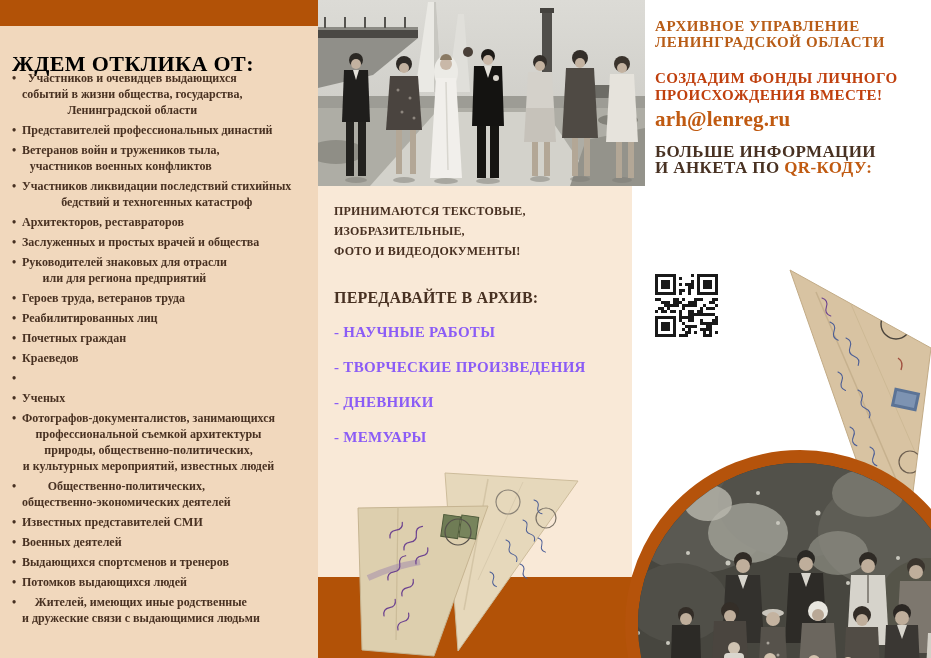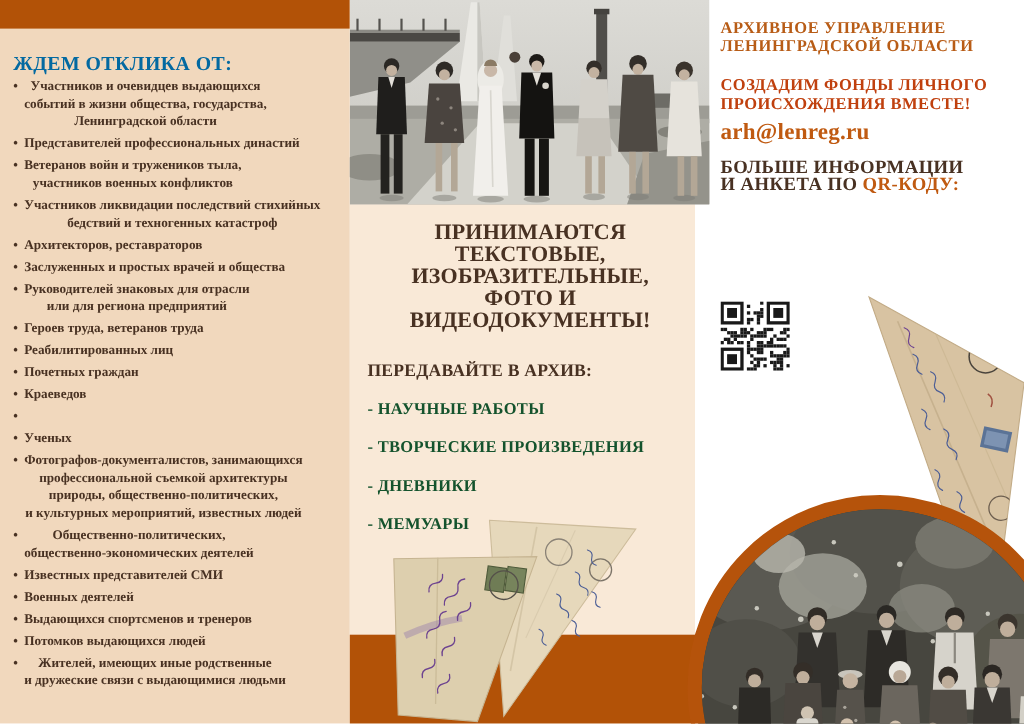--- a/index.html
+++ b/index.html
@@ -5,38 +5,38 @@
   html,body{margin:0;padding:0;background:#ffffff;}
   .page{
     position:relative;width:931px;height:658px;overflow:hidden;
     font-family:"Liberation Serif","DejaVu Serif",serif;font-weight:bold;
     background:#ffffff;
   }
   
   .left-panel{position:absolute;left:0;top:0;width:318px;height:658px;background:#f1d8bd;}
   .left-topbar{position:absolute;left:0;top:0;width:318px;height:26px;background:#b25207;}
   .left-title{
-    position:absolute;left:12px;top:36px;font-size:18px;letter-spacing:.4px;
-    color:#0369a1;white-space:nowrap;
+    position:absolute;left:12px;top:36px;font-size:22px;letter-spacing:.4px;
+    color:#000000;white-space:nowrap;
   }
   .audience-list{
     position:absolute;left:12px;top:70px;width:300px;margin:0;padding:0;list-style:none;
     font-size:12px;line-height:16px;color:#483122;
   }
   .audience-list li{display:flex;margin:0 0 4px 0;}
   .audience-list .bullet{width:10px;flex:0 0 10px;}
   .audience-list .li-text{white-space:pre-line;text-align:center;}
   
   .middle-panel{position:absolute;left:318px;top:0;width:314px;height:658px;background:#f9e9d7;}
   .wedding-photo{position:absolute;left:318px;top:0;width:327px;height:186px;z-index:3;}
   .mid-text{position:absolute;left:334px;top:201px;width:296px;z-index:2;}
-  .mid-intro{font-size:20px;line-height:20px;letter-spacing:.2px;color:#483122;white-space:pre-line;text-align:center;}
+  .mid-intro{font-size:12px;line-height:20px;letter-spacing:.2px;color:#483122;white-space:pre-line;}
   .mid-subtitle{margin-top:28px;font-size:16px;letter-spacing:.2px;color:#483122;}
   .archive-items{margin-top:17px;}
-  .archive-items .archive-item{font-size:15px;letter-spacing:.3px;color:#14532d;margin-bottom:18px;white-space:nowrap;}
+  .archive-items .archive-item{font-size:15px;letter-spacing:.3px;color:#8b5cf6;margin-bottom:18px;white-space:nowrap;}
   .orange-band{position:absolute;left:318px;top:577px;width:314px;height:81px;background:#b25207;z-index:1;}
   .letters-photo{position:absolute;left:338px;top:460px;width:290px;height:198px;z-index:2;}
   
   .right-panel{position:absolute;left:632px;top:0;width:299px;height:658px;background:#ffffff;}
   .rp-text{position:absolute;left:655px;top:18px;width:270px;z-index:2;}
   .rp-org{font-size:15px;line-height:16px;letter-spacing:.6px;color:#b85c16;white-space:pre-line;}
   .rp-slogan{margin-top:20px;font-size:15px;line-height:17px;letter-spacing:.4px;color:#c0400e;white-space:pre-line;}
   .rp-instruction{margin-top:14px;font-size:15px;line-height:16px;letter-spacing:.4px;color:#483122;white-space:pre-line;}
   .rp-email{margin-top:3px;font-size:21px;letter-spacing:.2px;color:#c05a11;cursor:pointer;}
   .rp-qrinfo{margin-top:12px;font-size:17px;line-height:16px;letter-spacing:.4px;color:#483122;white-space:pre-line;}

